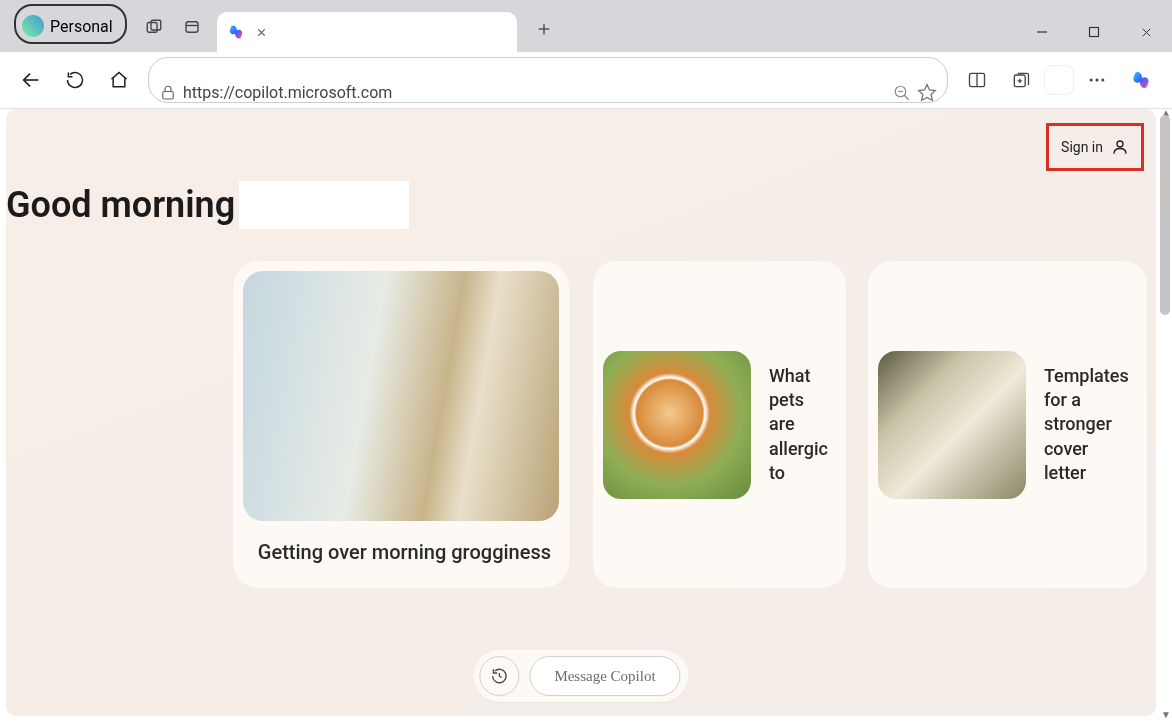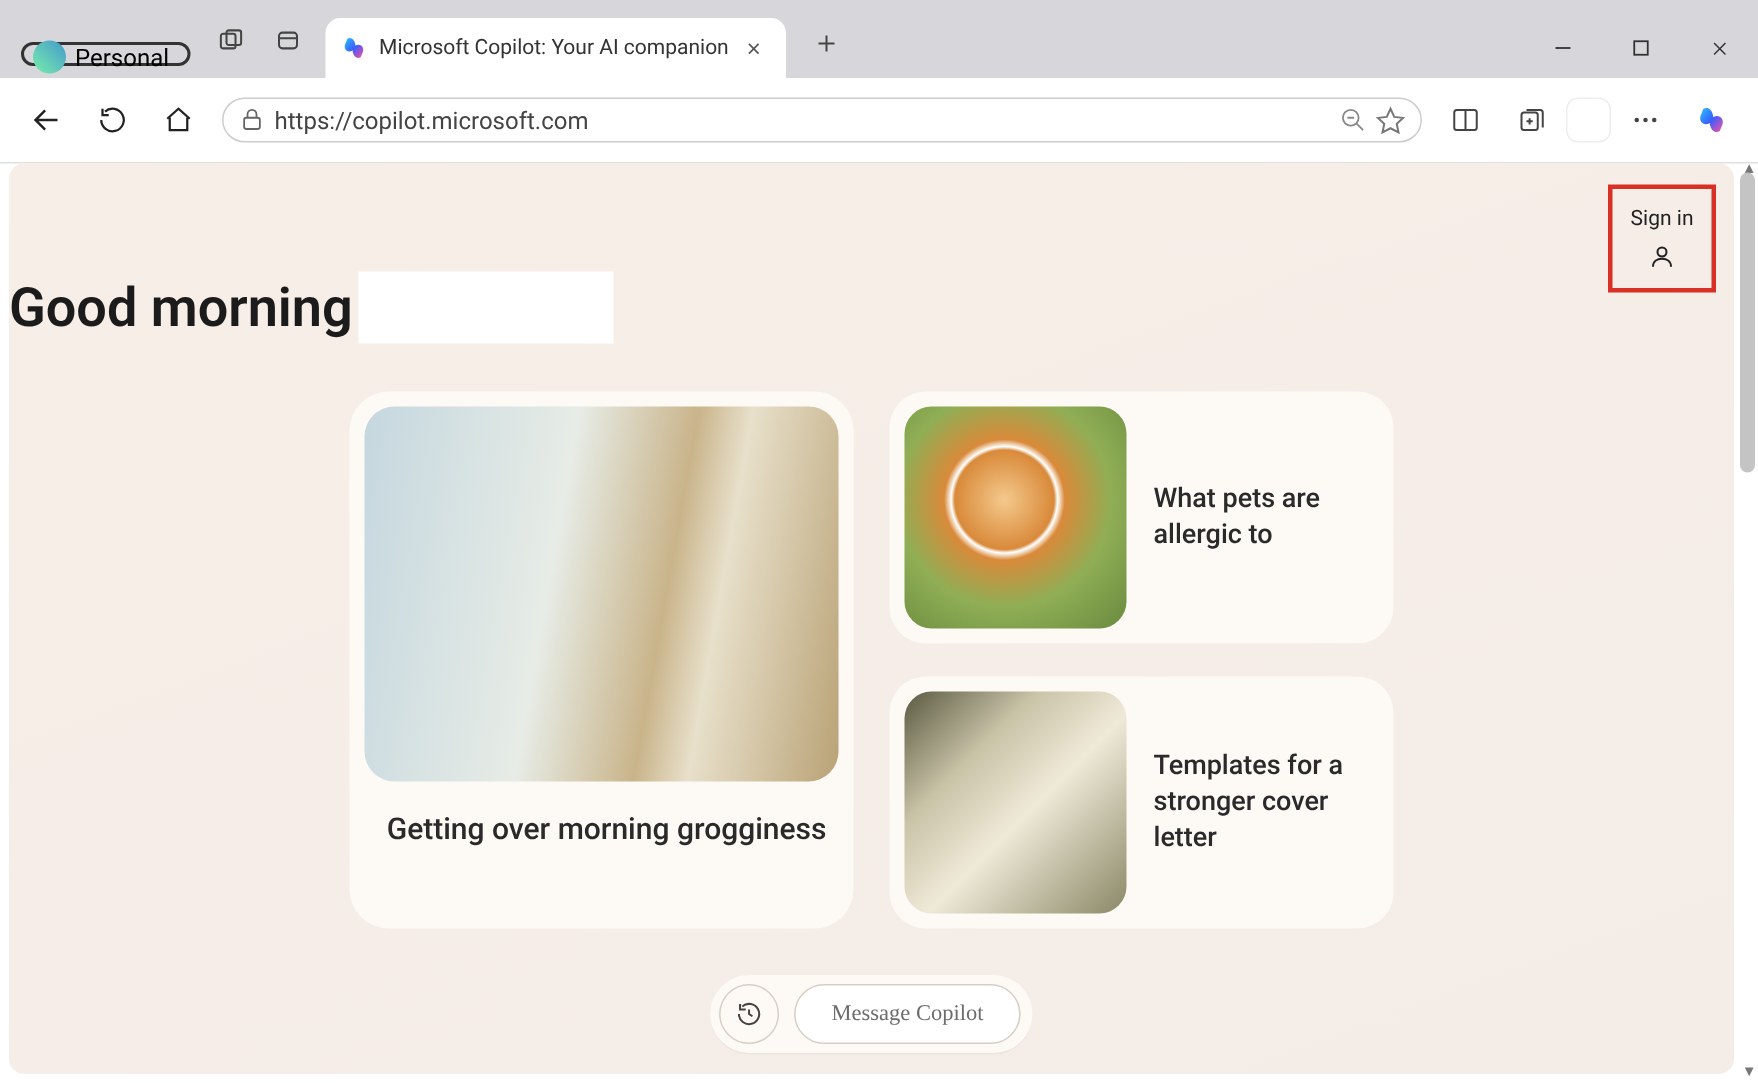--- a/index.html
+++ b/index.html
@@ -1,57 +1,57 @@
 <!DOCTYPE html>
 <html><head>
 <meta charset="utf-8">
 <style>
 * { margin: 0; padding: 0; box-sizing: border-box; font-family: -apple-system, BlinkMacSystemFont, "Segoe UI", Roboto, sans-serif; }
 body { width: 1172px; height: 722px; background: #e5e5e5; overflow: hidden; }
 
 
 .title-bar { height: 52px; background: #d7d7db; display: flex; align-items: flex-end; padding: 0; }
-.profile-pill { display: flex; align-items: center; gap: 6px; border: 2px solid #333; border-radius: 18px; padding: 7px 12px 3px 6px; margin: 0 8px 8px 14px; height: 16px; cursor: pointer; }
+.profile-pill { display: flex; align-items: center; gap: 6px; border: 2px solid #333; border-radius: 18px; padding: 7px 12px 3px 6px; margin: 0 8px 8px 14px; height: 40px; cursor: pointer; }
 .profile-avatar { width: 22px; height: 22px; border-radius: 50%; background: linear-gradient(45deg, #7ea, #49c); }
 .tb-icon-btn { width: 38px; height: 38px; display: flex; align-items: center; justify-content: center; margin-bottom: 6px; color: #444; cursor: pointer; border-radius: 6px; }
 .tab { display: flex; align-items: center; background: #fff; border-radius: 10px 10px 0 0; height: 40px; padding: 0 12px 0 10px; gap: 8px; margin-left: 6px; min-width: 300px; }
 .tab-icon { width: 18px; height: 18px; }
 .tab-title { font-size: 14px; color: #333; white-space: nowrap; overflow: hidden; text-overflow: ellipsis; flex: 1; }
 .tab-close { width: 18px; height: 18px; display:flex;align-items:center;justify-content:center; cursor:pointer; color:#555; }
 .new-tab { width: 38px; height: 38px; display:flex;align-items:center;justify-content:center;margin-left:8px;margin-bottom:4px;color:#444;cursor:pointer; }
 .win-controls { margin-left: auto; display: flex; }
 .win-btn { width: 52px; height: 40px; display:flex;align-items:center;justify-content:center;cursor:pointer;color:#333; }
 
 
 .toolbar { height: 56px; background: #fff; display:flex; align-items:center; padding: 0 10px; gap: 2px; }
 .tool-btn { width: 42px; height: 42px; display:flex; align-items:center; justify-content:center; border-radius:8px; cursor:pointer; color:#555; }
-.address-bar { flex:1; height:30px; border:1px solid #ccc; border-radius:20px; display:flex; align-items:center; padding:0 10px; margin: 0 6px; gap:6px; }
+.address-bar { flex:1; height:46px; border:1px solid #ccc; border-radius:20px; display:flex; align-items:flex-end; padding:0 10px; margin: 0 6px; gap:6px; }
 .addr-input { flex:1; border:none; outline:none; font-size:16px; color:#444; background:transparent; }
 .copilot-ico { width:22px; height:22px; }
 
 
 .content-area { position: relative; height: calc(722px - 52px - 56px); background: #fff; border-top:1px solid #e0e0e0; }
 .page { position:absolute; left:6px; right:16px; top:0; bottom:6px; background: linear-gradient(160deg, #f7eee8 0%, #f4ece6 100%); border-radius: 10px; overflow:hidden; }
 .scrollbar-v { position:absolute; right:2px; top:6px; width:10px; height:200px; background:#c4c4c4; border-radius:6px; }
 .scroll-arrow-up { position:absolute; right:1px; top:-2px; font-size:10px; color:#777; }
 .scroll-arrow-down { position:absolute; right:1px; bottom:2px; font-size:10px; color:#777; }
 
 .sign-in-box { position:absolute; top:14px; right:12px; border:3px solid #d93025; padding:8px 4px; }
-.sign-in { display:flex; align-items:center; gap:8px; padding:4px 8px; cursor:pointer;flex-direction:column; }
+.sign-in { display:flex; align-items:center; gap:8px; padding:4px 8px; cursor:pointer; }
 .sign-in-text { font-size:14px; color:#222; }
 
 .greeting { text-align:center; font-size:36px; font-weight:600; color:#1b1b1b; margin-top:72px; display:flex; align-items:center; }
 .greeting-mask { display:inline-block; width:170px; height:48px; background:#fff; margin-left:4px; }
 
 .cards { display:flex; gap:24px; justify-content:center; margin-top:32px; padding: 0 20px; }
 .card-large { width:336px; background:#fdf9f5; border-radius:26px; padding:10px 10px 22px 10px; cursor:pointer;text-align:right; }
 .card-large-img { width:100%; height:250px; border-radius:20px; background:linear-gradient(100deg,#c5d7df 0%, #e7ece6 40%, #c9b48a 62%, #e8e0cb 72%, #b9a275 100%); }
 .card-large-title { font-size:20px; color:#2a2a2a; margin:18px 8px 0 8px; line-height:1.35; font-weight:530; }
 
-.cards-right { display:flex; flex-direction:column; gap:22px; width:336px; }
+.cards-right { display:flex; flex-direction:row; gap:22px; width:336px; }
 .card-small { display:flex; align-items:center; gap:18px; background:#fdf9f5; border-radius:24px; padding:10px; cursor:pointer; }
 .card-small-img { width:148px; height:148px; border-radius:18px; flex-shrink:0; }
 .img-dog { background: radial-gradient(circle at 45% 42%, #f4c98c 0%, #d98a3a 28%, #fff 30%, #d98a3a 34%, #8fae55 60%, #6a8a3f 100%); }
 .img-vase { background: linear-gradient(135deg,#5a5a42 0%, #c9c3a7 30%, #efe9d8 55%, #8a8866 100%); }
 .card-small-title { font-size:18px; color:#2a2a2a; line-height:1.35; font-weight:530; padding-right:8px; }
 
 .composer { position:absolute; bottom:14px; left:50%; transform:translateX(-50%); display:flex; align-items:center; gap:10px; background:#fdf9f5; border-radius:28px; padding:6px 8px 6px 6px; box-shadow:0 1px 0 rgba(0,0,0,.03); }
 .history-btn { width:40px; height:40px; border-radius:50%; border:1px solid #d7cfc6; display:flex;align-items:center;justify-content:center;cursor:pointer;color:#555; }
 .msg-pill { height:40px; border:1px solid #d7cfc6; border-radius:22px; display:flex; align-items:center; padding:0 24px; background:#fff; }
 .msg-text { color:#6c6c6c; font-size:15px;font-family:Liberation Serif, serif; }
@@ -82,21 +82,20 @@
     <svg class="tab-icon" viewBox="0 0 24 24">
         <defs>
           <linearGradient id="cg1" x1="0" y1="0" x2="1" y2="1">
             <stop offset="0" stop-color="#29c2ff"></stop>
             <stop offset=".5" stop-color="#3a5fff"></stop>
             <stop offset="1" stop-color="#ff4da0"></stop>
           </linearGradient>
         </defs>
         <path d="M6 4 C9 2 12 4 13 8 C14 12 11 15 8 15 C5 15 3 12 4 9 Z M18 20 C15 22 12 20 11 16 C10 12 13 9 16 9 C19 9 21 12 20 15 Z" fill="url(#cg1)"></path>
       </svg>
-    <span class="tab-title">Microsoft Copilot: Your AI companion</span>
     <span class="tab-close">
       <svg width="11" height="11" viewBox="0 0 24 24" stroke="currentColor" stroke-width="2.5">
           <line x1="5" y1="5" x2="19" y2="19"></line>
           <line x1="19" y1="5" x2="5" y2="19"></line>
         </svg>
     </span>
   </div>
   <div class="new-tab">
     <svg width="16" height="16" viewBox="0 0 24 24" stroke="currentColor" stroke-width="2">
         <line x1="12" y1="4" x2="12" y2="20"></line>

